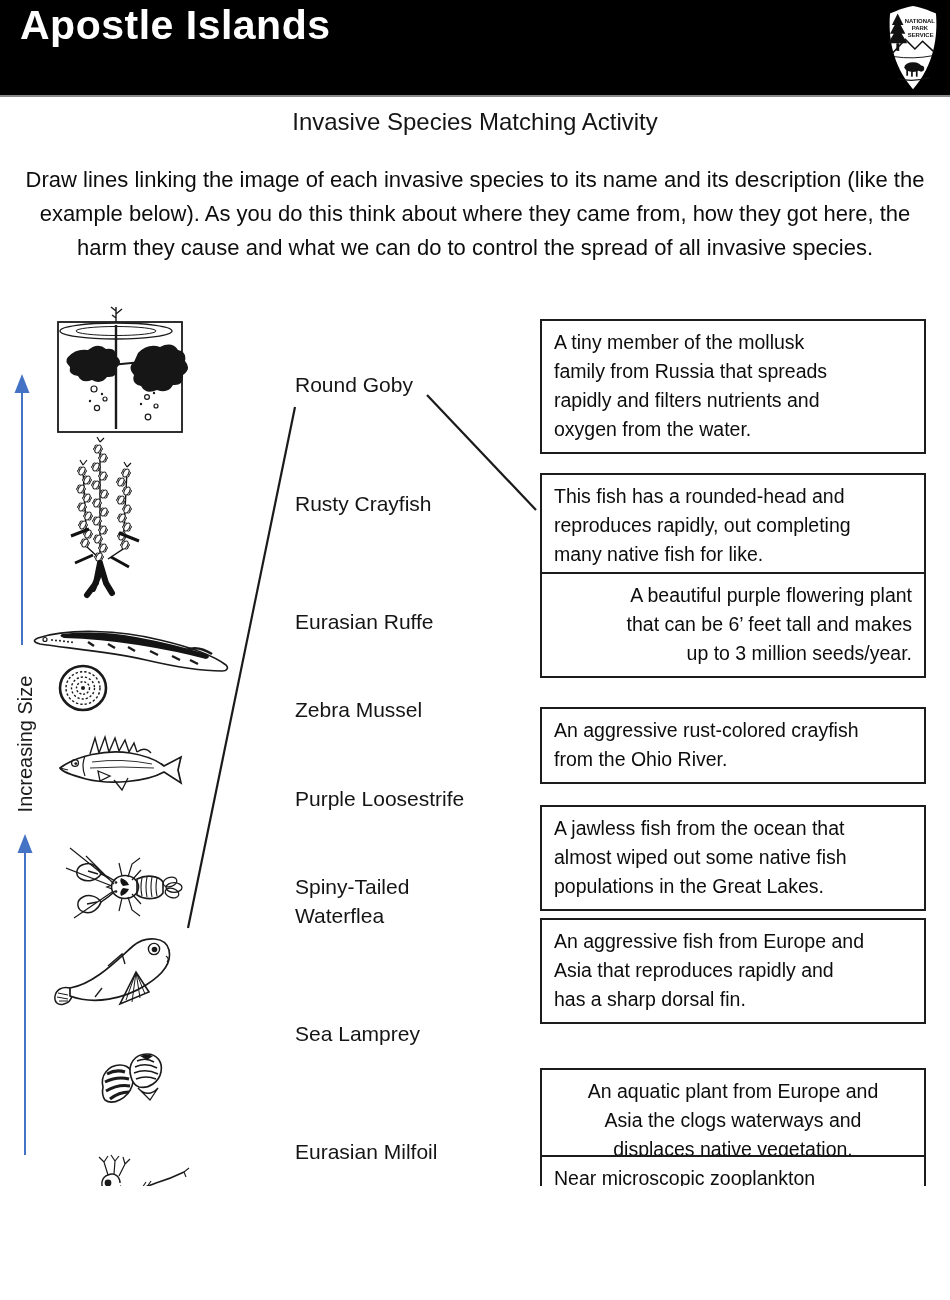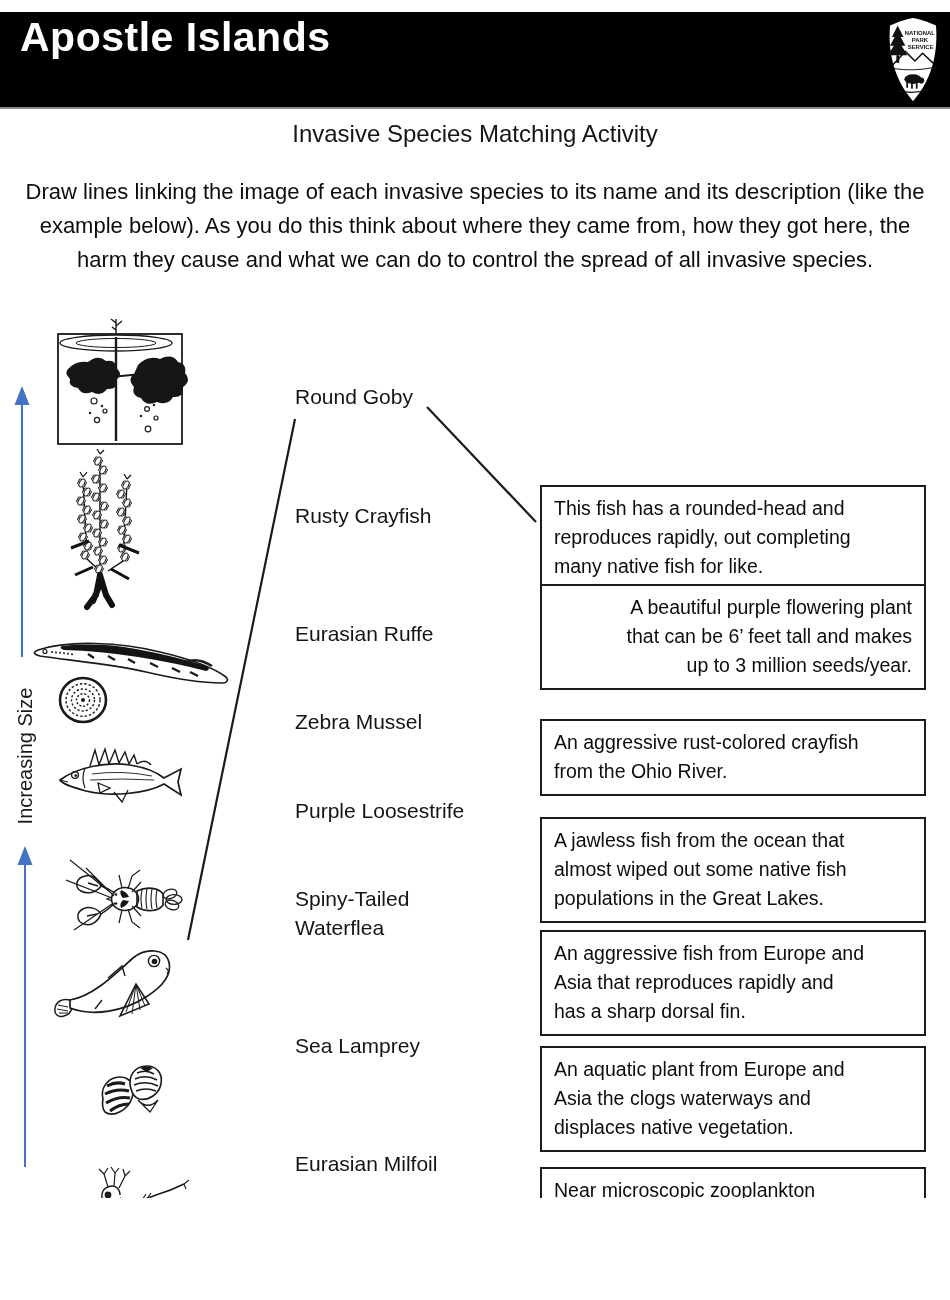--- a/index.html
+++ b/index.html
@@ -1,17 +1,17 @@
 <!DOCTYPE html>
 <html><head>
 <meta charset="utf-8">
 <style>
   html,body{margin:0;padding:0;background:#ffffff;}
   #page{
-    position:relative;width:950px;height:1186px;margin:12px auto;
+    position:relative;width:950px;height:1186px;margin:0 auto;
     background:#ffffff;overflow:hidden;
     font-family:"Liberation Sans", sans-serif;color:#111;
   }
   
   #header{
     position:absolute;left:0;top:0;width:950px;height:97px;
     background:#000;border-bottom:2px solid #8a8a8a;box-sizing:border-box;
   }
   #park-name{
     position:absolute;left:20px;top:2px;margin:0;
@@ -262,35 +262,39 @@
 
   <div class="species-name" style="top:370px;">Round Goby</div>
   <div class="species-name" style="top:489px;">Rusty Crayfish</div>
   <div class="species-name" style="top:607px;">Eurasian Ruffe</div>
   <div class="species-name" style="top:695px;">Zebra Mussel</div>
   <div class="species-name" style="top:784px;">Purple Loosestrife</div>
   <div class="species-name wrap" style="top:872px;">Spiny-Tailed Waterflea</div>
   <div class="species-name" style="top:1019px;">Sea Lamprey</div>
   <div class="species-name" style="top:1137px;">Eurasian Milfoil</div>
 
+  <div class="desc-box" style="top:319px;">A tiny member of the mollusk
+family from Russia that spreads
+rapidly and filters nutrients and
+oxygen from the water.</div>
   <div class="desc-box" style="top:473px;">This fish has a rounded-head and
 reproduces rapidly, out completing
 many native fish for like.</div>
   <div class="desc-box" style="top:572px;text-align:right;">A beautiful purple flowering plant
 that can be 6’ feet tall and makes
 up to 3 million seeds/year.</div>
   <div class="desc-box" style="top:707px;">An aggressive rust-colored crayfish
 from the Ohio River.</div>
   <div class="desc-box" style="top:805px;">A jawless fish from the ocean that
 almost wiped out some native fish
 populations in the Great Lakes.</div>
   <div class="desc-box" style="top:918px;">An aggressive fish from Europe and
 Asia that reproduces rapidly and
 has a sharp dorsal fin.</div>
-  <div class="desc-box" style="top:1034px;">An aquatic plant from Europe and
+  <div class="desc-box" style="top:1068px;text-align:center;">An aquatic plant from Europe and
 Asia the clogs waterways and
 displaces native vegetation.</div>
   <div class="desc-box" style="top:1155px;">Near microscopic zooplankton
 3/8” long from Europe, whose spiny
 tail causes problems.</div>
 
   <svg id="overlay" width="950" height="1300" viewBox="0 0 950 1300">
     <g>
       <line x1="22" y1="645" x2="22" y2="390" stroke="#4472c4" stroke-width="2"></line>
       <polygon points="22,374 14.5,393 29.5,393" fill="#4472c4"></polygon>

